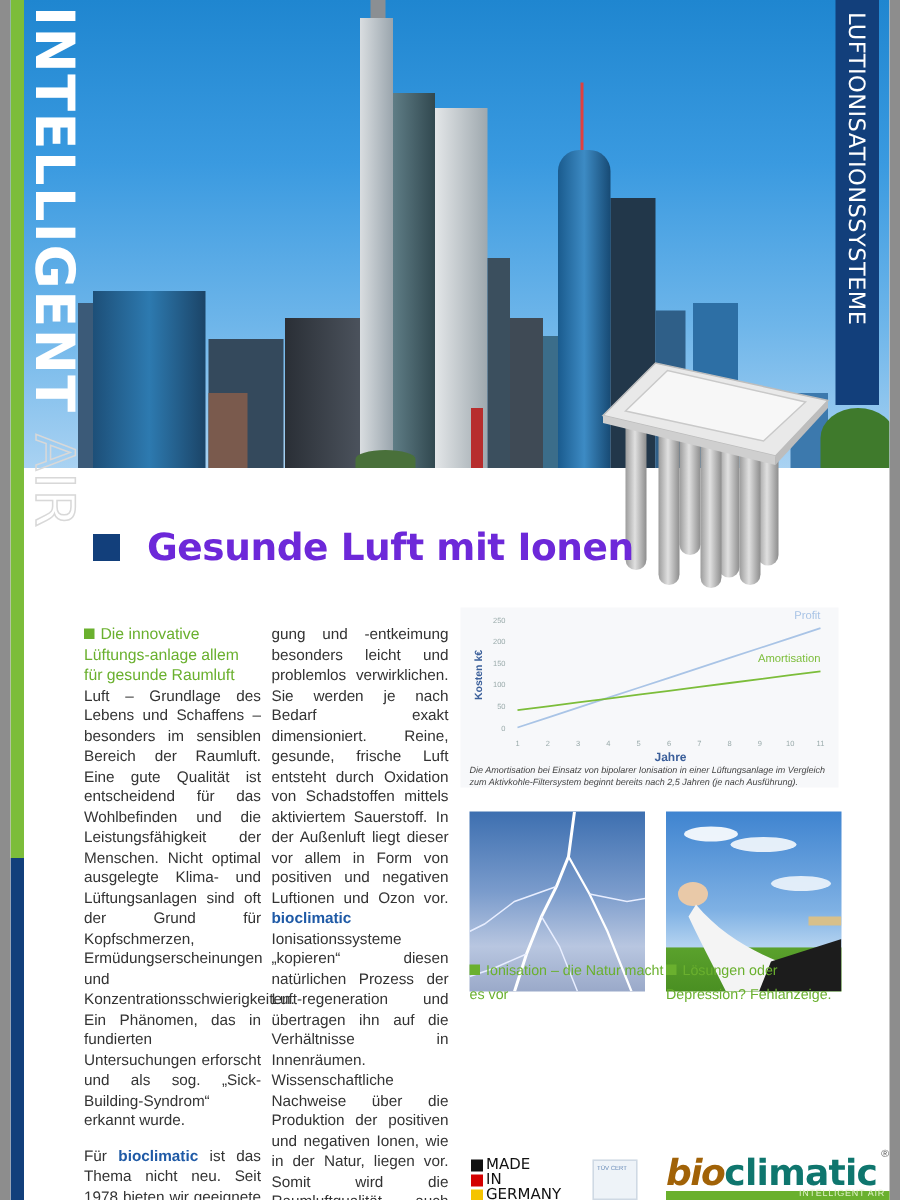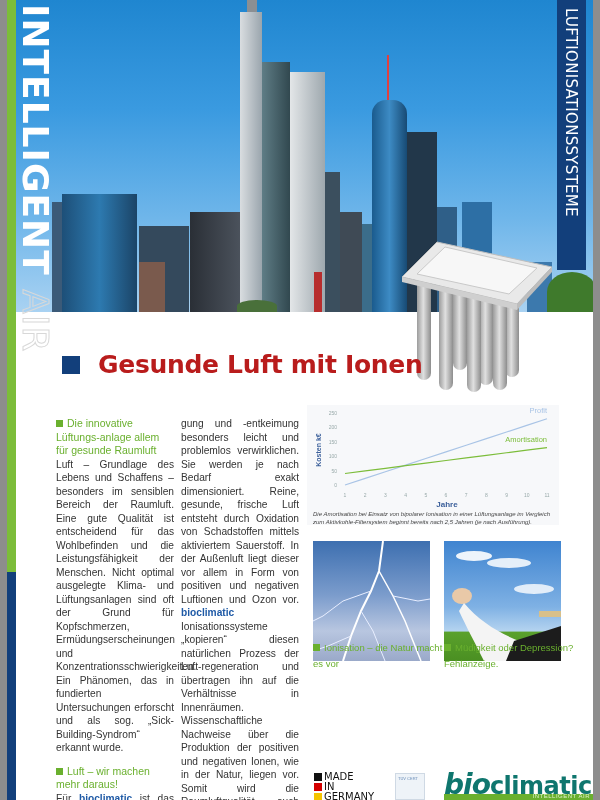--- a/index.html
+++ b/index.html
@@ -30,21 +30,21 @@
   .side-banner { position: absolute; right: 7px; top: 0; width: 29px; height: 270px; background: #123f7b; }
   .side-banner span { position: absolute; left: 23px; top: 8px; transform-origin: 0 0; transform: rotate(90deg);
     color: #ffffff; font-size: 15px; font-family: "DejaVu Sans", sans-serif; letter-spacing: 0.3px; white-space: nowrap; }
 
   
   .device { position: absolute; left: 390px; top: 222px; width: 160px; height: 170px; }
 
   
   .heading { position: absolute; left: 55px; top: 350px; display: flex; align-items: center; }
   .heading .sq { width: 18px; height: 18px; background: #123f7b; margin-right: 18px; }
-  .heading h1 { font-family: "DejaVu Sans", sans-serif; font-size: 25px; font-weight: bold; color: #b91c1c; letter-spacing: -0.3px; }
+  .heading h1 { font-family: "DejaVu Sans", sans-serif; font-size: 25px; font-weight: bold; color: #6d28d9; letter-spacing: -0.3px; }
 
   
   .col { position: absolute; font-size: 10.2px; line-height: 13.5px; color: #333; text-align: justify; }
   .col1 { left: 49px; top: 417px; width: 118px; }
   .col2 { left: 174px; top: 417px; width: 118px; }
   .sub { color: #6ab02e; font-size: 10.5px; line-height: 13.5px; text-align: left; }
   .sub .sq { display: inline-block; width: 7px; height: 7px; background: #6ab02e; margin-right: 4px; }
   .brand { color: #1f5aa6; font-weight: bold; }
   .gap { height: 10px; }
 
@@ -62,21 +62,21 @@
   .cap1 { left: 306px; }
   .cap2 { left: 437px; }
 
   
   .made { position: absolute; left: 307px; top: 772px; font-size: 10px; line-height: 10px; color: #111; font-family: "DejaVu Sans", sans-serif; }
   .made div { display: flex; align-items: center; }
   .made i { display: inline-block; width: 8px; height: 8px; margin-right: 2px; }
   .tuv { position: absolute; left: 388px; top: 773px; width: 30px; height: 27px; background: #eef3f8; border: 1px solid #cfd9e4; }
   .tuv span { display: block; font-size: 4px; color: #6b8db8; padding: 2px; }
   .logo { position: absolute; left: 437px; top: 768px; }
-  .logo .bio { font-family: "DejaVu Sans", sans-serif; font-size: 28px; font-weight: bold; font-style: italic; color: #0f766e; letter-spacing: -1px; }
+  .logo .bio { font-family: "DejaVu Sans", sans-serif; font-size: 24px; font-weight: bold; font-style: italic; color: #a16207; letter-spacing: -1px; }
   .logo .cli { font-family: "DejaVu Sans", sans-serif; font-size: 24px; font-weight: bold; color: #0f766e; letter-spacing: -0.5px; }
   .logo .reg { position: absolute; right: -8px; top: -2px; font-size: 7px; color: #555; }
   .logo-bar { position: absolute; left: 437px; top: 794px; width: 150px; height: 6px; background: #6ab02e; }
   .logo-bar span { position: absolute; right: 4px; top: -1px; font-size: 6px; color: #dff0c8; letter-spacing: 0.5px; }
 </style>
 </head>
 <body>
 
 <div class="edge-left"></div>
 <div class="edge-right"></div>
@@ -141,21 +141,20 @@
 
   <div class="heading">
     <div class="sq"></div>
     <h1>Gesunde Luft mit Ionen</h1>
   </div>
 
   <div class="col col1">
     <div class="sub"><span class="sq"></span><span>Die innovative Lüftungs-anlage allem für gesunde Raumluft</span></div>
     <p>Luft – Grundlage des Lebens und Schaffens – besonders im sensiblen Bereich der Raumluft. Eine gute Qualität ist entscheidend für das Wohlbefinden und die Leistungsfähigkeit der Menschen. Nicht optimal ausgelegte Klima- und Lüftungsanlagen sind oft der Grund für Kopfschmerzen, Ermüdungserscheinungen und Konzentrationsschwierigkeiten. Ein Phänomen, das in fundierten Untersuchungen erforscht und als sog. „Sick-Building-Syndrom“ erkannt wurde.</p>
     <div class="gap"></div>
-    <div class="sub"><span class="sq"></span><span>Luft – wir machen mehr daraus!</span></div>
     <p><span>Für </span><span class="brand">bioclimatic</span><span> ist das Thema nicht neu. Seit 1978 bieten wir geeignete Lösungen zur Luftreinigung und -entkeimung. Mit den speziellen Einbaugeräten der Serie </span></p>
   </div>
 
   <div class="col col2">
     <p><span>gung und -entkeimung besonders leicht und problemlos verwirklichen. Sie werden je nach Bedarf exakt dimensioniert. Reine, gesunde, frische Luft entsteht durch Oxidation von Schadstoffen mittels aktiviertem Sauerstoff. In der Außenluft liegt dieser vor allem in Form von positiven und negativen Luftionen und Ozon vor. </span><span class="brand">bioclimatic</span><span> Ionisationssysteme „kopieren“ diesen natürlichen Prozess der Luft-regeneration und übertragen ihn auf die Verhältnisse in Innenräumen. Wissenschaftliche Nachweise über die Produktion der positiven und negativen Ionen, wie in der Natur, liegen vor. Somit wird die Raumluftqualität, auch bekannt als Indoor Air Quality (IAQ) verbessert, Keime inaktiviert, Gerüche neutralisiert sowie die Luft mit natürlichen Ionenkonzentrationen angereichert – ganz ohne Chemie und künstliche Duftstoffe.</span></p>
   </div>
 
   <div class="chart">
     <svg id="chart-svg" width="252" height="105">
         <text x="30" y="82" font-size="5" fill="#9aa" text-anchor="end" font-family="Liberation Sans, sans-serif">0</text>
@@ -200,21 +199,21 @@
       <ellipse cx="30" cy="15" rx="18" ry="5" fill="#ffffff" opacity="0.9"></ellipse>
       <ellipse cx="65" cy="22" rx="22" ry="5" fill="#ffffff" opacity="0.85"></ellipse>
       <ellipse cx="90" cy="48" rx="20" ry="5" fill="#ffffff" opacity="0.8"></ellipse>
       <ellipse cx="18" cy="55" rx="10" ry="8" fill="#e9c9a8"></ellipse>
       <path d="M20,62 C35,80 55,92 75,100 L65,120 L40,120 C30,100 22,85 15,70 Z" fill="#f4f4f4"></path>
       <path d="M70,100 L117,85 L117,120 L62,120 Z" fill="#1c1c1c"></path>
       <rect x="95" y="70" width="22" height="6" fill="#d8c08a"></rect>
     </svg>
   </div>
   <div class="cap cap1"><span class="sq"></span><span>Ionisation – die Natur macht es vor</span></div>
-  <div class="cap cap2"><span class="sq"></span><span>Müdigkeit oder Depression? Fehlanzeige.</span></div>
+  <div class="cap cap2"><span class="sq"></span><span>Lösungen oder Depression? Fehlanzeige.</span></div>
 
   <div class="made">
     <div>
         <i style="background:#111"></i>
         <span>MADE</span>
       </div>
     <div>
         <i style="background:#d40000"></i>
         <span>IN</span>
       </div>

